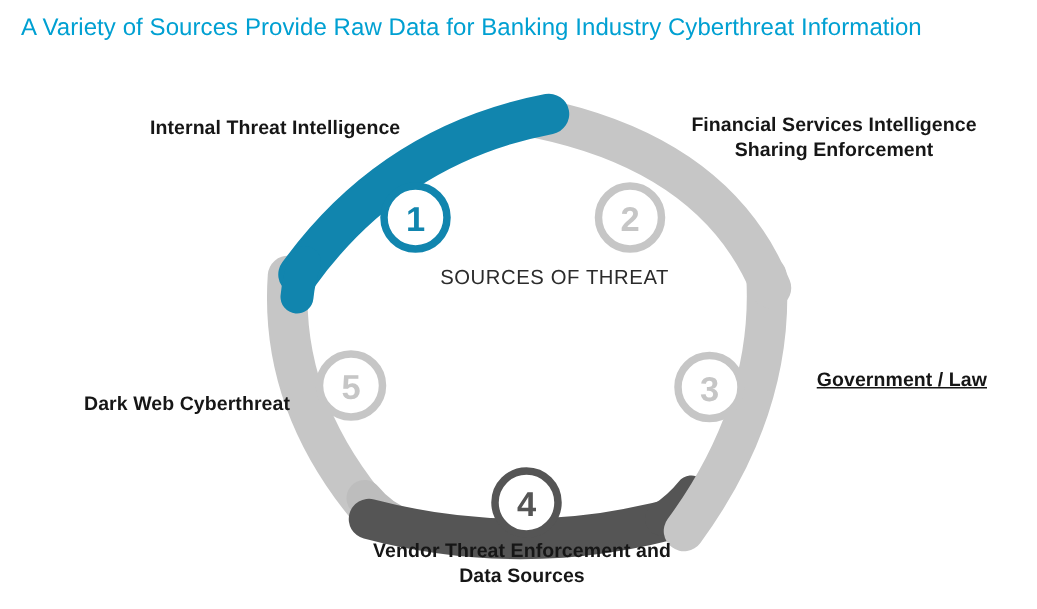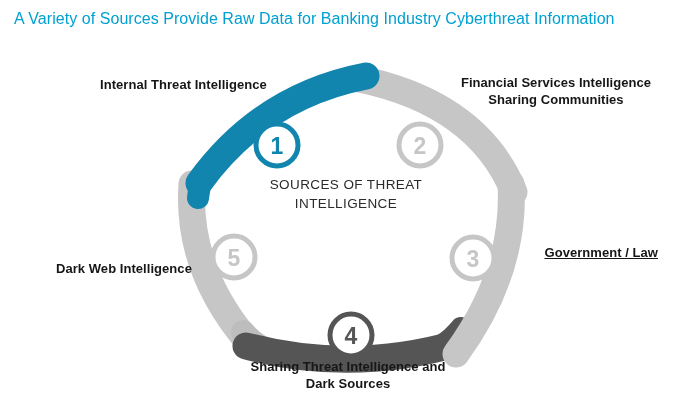--- a/index.html
+++ b/index.html
@@ -53,21 +53,21 @@
     font-weight: 700;
     text-anchor: middle;
     dominant-baseline: central;
   }
 
   .center-label {
     position: absolute;
     left: 246px;
     top: 143px;
     width: 200px;
-    text-align: center;
+    text-align: right;
     font-size: 13.5px;
     font-weight: 400;
     color: #2b2b2b;
     line-height: 19px;
     letter-spacing: 0.4px;
   }
 
   .step-label {
     position: absolute;
     font-size: 13px;
@@ -116,38 +116,37 @@
 
     <circle cx="351" cy="303" r="21" fill="#FFFFFF" stroke="#555555" stroke-width="5"></circle>
     <text class="node-number" x="351" y="304" fill="#555555">4</text>
 
     <circle cx="234" cy="225" r="21" fill="#FFFFFF" stroke="#C6C6C6" stroke-width="5"></circle>
     <text class="node-number" x="234" y="226" fill="#C6C6C6">5</text>
   </svg>
 
   <div class="center-label">
     <div>SOURCES OF THREAT</div>
-    <div>INTELLIGENCE</div>
   </div>
 
   <div class="step-label" id="label-1">
     <div>Internal Threat Intelligence</div>
   </div>
 
   <div class="step-label" id="label-2">
     <div>Financial Services Intelligence</div>
-    <div>Sharing Communities</div>
+    <div>Sharing Enforcement</div>
   </div>
 
   <div class="step-label" id="label-3">
     <div>Government / Law</div>
   </div>
 
   <div class="step-label" id="label-4">
-    <div>Sharing Threat Intelligence and</div>
-    <div>Dark Sources</div>
+    <div>Vendor Threat Enforcement and</div>
+    <div>Data Sources</div>
   </div>
 
   <div class="step-label" id="label-5">
-    <div>Dark Web Intelligence</div>
+    <div>Dark Web Cyberthreat</div>
   </div>
 
 </div>
 
 </body></html>

